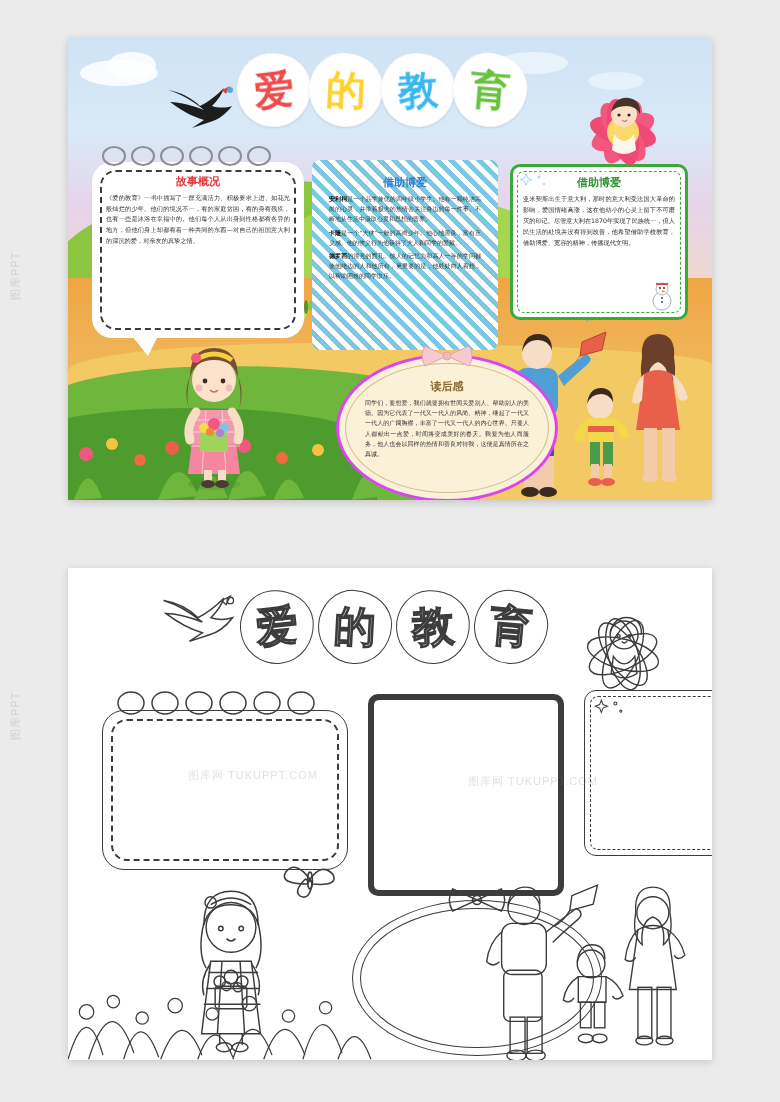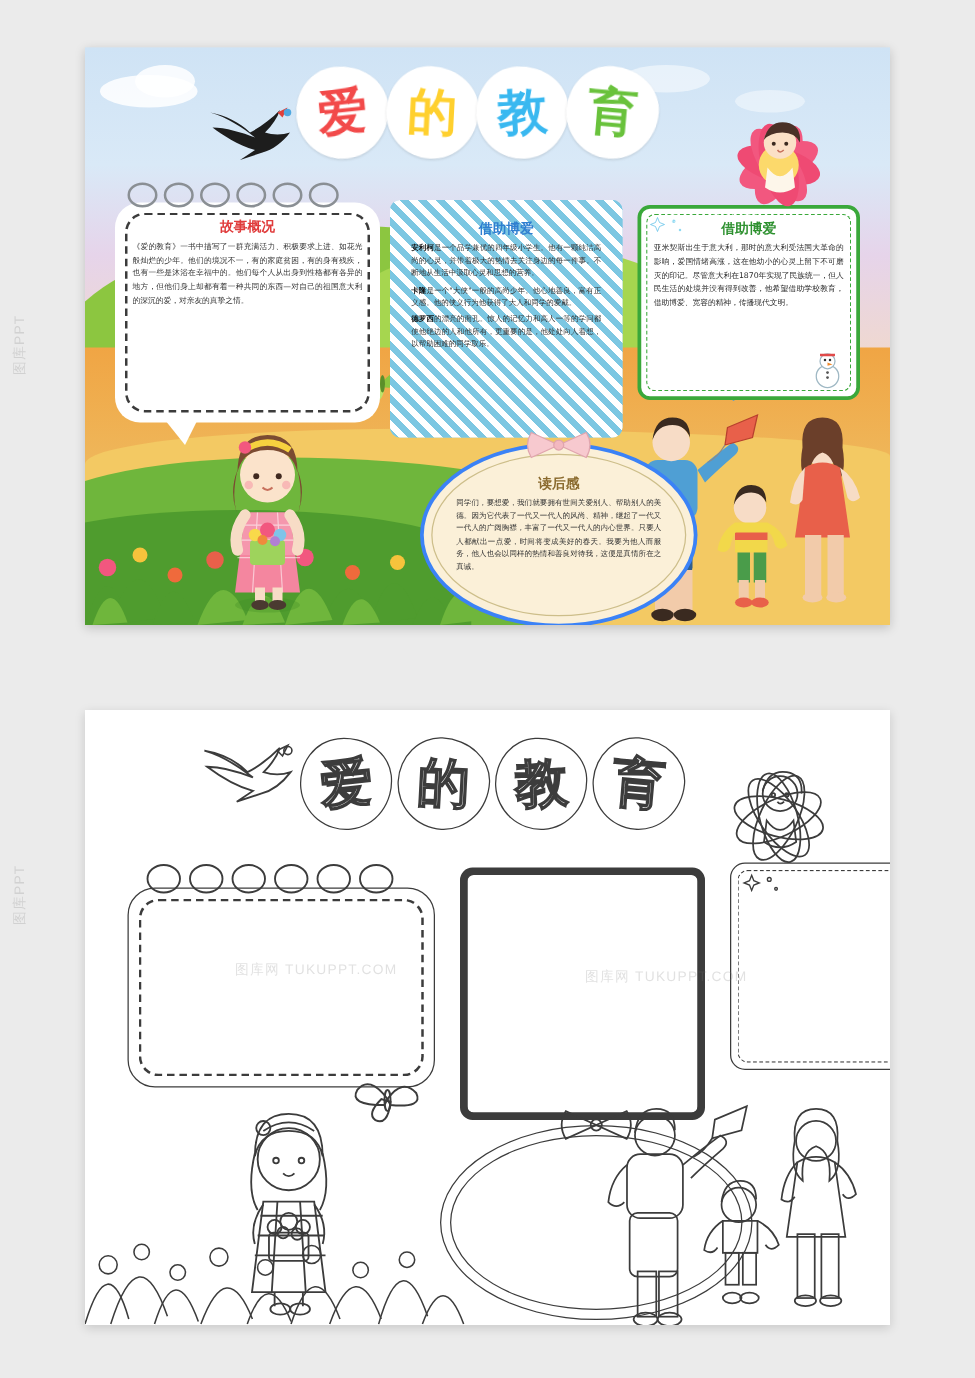--- a/index.html
+++ b/index.html
@@ -196,21 +196,21 @@
     left: 4px; top: 4px; right: 4px; bottom: 4px;
     border: 1.5px dashed #3aa83a;
     border-radius: 7px;
   }
 
   
   .box4 {
     left: 268px; top: 316px;
     width: 222px; height: 148px;
     background: #fbf0d8;
-    border: 3px solid #3b82f6;
+    border: 3px solid #d946ef;
     border-radius: 50%;
     padding: 16px 26px 10px 26px;
   }
   .box4-inner {
     position: absolute;
     left: 6px; top: 6px; right: 6px; bottom: 6px;
     border: 1.5px solid #cdbe8a;
     border-radius: 50%;
   }
   .bow {

